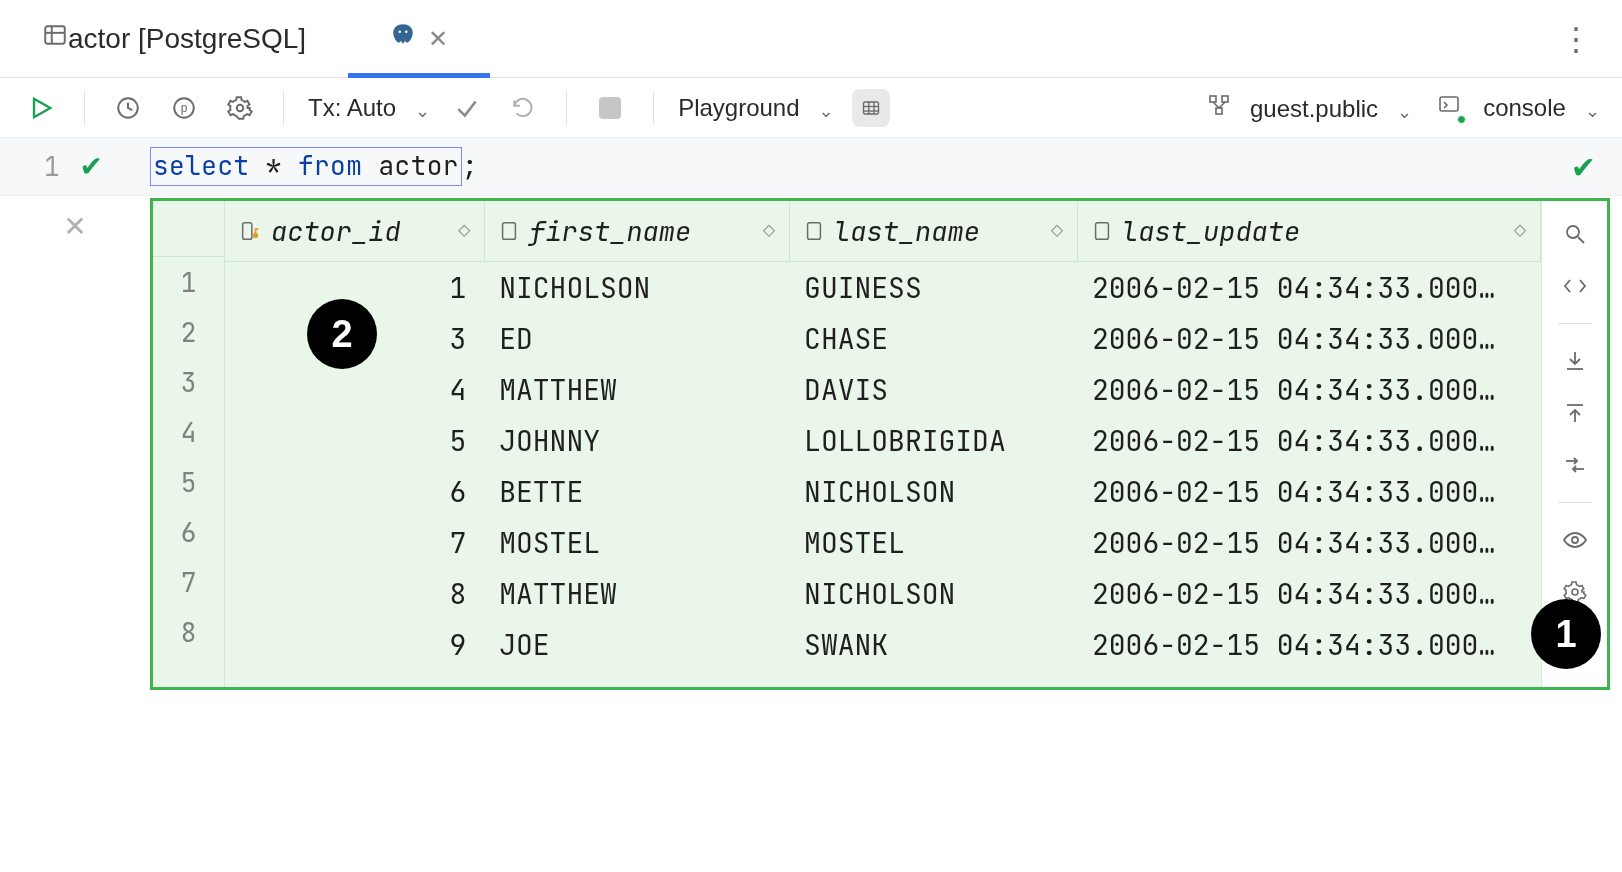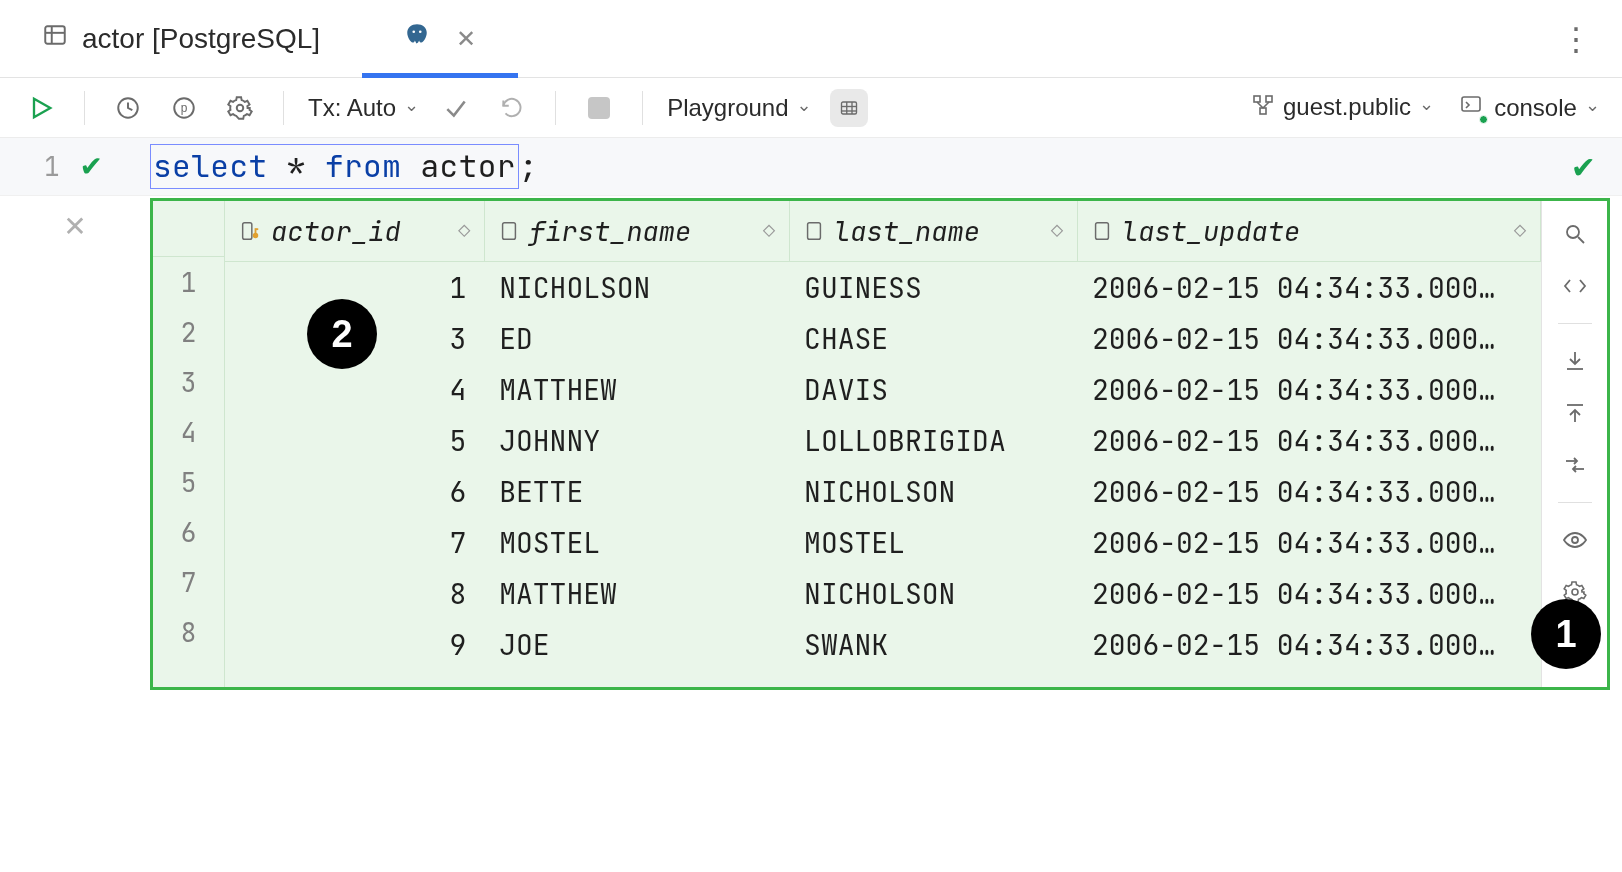--- a/index.html
+++ b/index.html
@@ -1,43 +1,43 @@
 <!DOCTYPE html>
 <html><head>
 <meta charset="utf-8">
 <style>
   * { box-sizing: border-box; margin: 0; padding: 0; }
   html, body { width: 1622px; height: 872px; font-family: -apple-system, BlinkMacSystemFont, "Segoe UI", sans-serif; background: #fff; color: #1f1f1f; overflow: hidden; }
   .mono { font-family: "JetBrains Mono", ui-monospace, SFMono-Regular, Menlo, Consolas, monospace; }
 
   
   .tabbar { display: flex; align-items: center; height: 78px; border-bottom: 1px solid #e3e3e3; position: relative; }
-  .tab { display: flex; align-items: center; gap: 14px; padding: 0 42px; height: 100%; font-size: 28px; color: #2b2b2b; cursor: pointer; position: relative; }
+  .tab { display: flex; align-items: center; padding: 0 42px; height: 100%; font-size: 28px; color: #2b2b2b; cursor: pointer; position: relative; }
   .tab.active::after { content: ""; position: absolute; left: 0; right: 0; bottom: -1px; height: 5px; background: #3574f0; }
   .tab .close-x { font-size: 24px; color: #8a8a8a; margin-left: 12px; }
   .tabbar .moremenu { position: absolute; right: 28px; top: 50%; transform: translateY(-50%); color: #6b6b6b; font-size: 32px; letter-spacing: 2px; }
 
   
   .toolbar { display: flex; align-items: center; height: 60px; border-bottom: 1px solid #ececec; padding: 0 22px; gap: 18px; font-size: 24px; color: #2b2b2b; }
   .toolbar .sep { width: 1px; height: 34px; background: #e0e0e0; margin: 0 6px; }
   .tb-btn { display: inline-flex; align-items: center; justify-content: center; width: 38px; height: 38px; border-radius: 6px; color: #6b6b6b; }
   .tb-btn.green svg { stroke: #1aa150; }
   .tb-check svg { stroke: #8a8a8a; }
   .tb-stop { width: 22px; height: 22px; border-radius: 4px; background: #c6c6c6; }
   .tb-grid { background: #e9e9e9; border-radius: 8px; padding: 6px 10px; }
-  .txdrop, .pgdrop { display: inline-flex; align-items: flex-start; gap: 8px; }
+  .txdrop, .pgdrop { display: inline-flex; align-items: flex-end; gap: 19px; }
   .chev { font-size: 18px; color: #6b6b6b; }
   .right-tools { margin-left: auto; display: flex; align-items: center; gap: 26px; }
 
   
   .editor { display: flex; align-items: center; height: 58px; background: #f7f8fa; border-bottom: 1px solid #f0f0f0; position: relative; }
   .gutter { width: 150px; display: flex; align-items: center; justify-content: flex-start; gap: 20px; padding-left: 44px; font-size: 26px; color: #9a9a9a; }
   .gutter .ln { }
   .gutter .ok { color: #1aa150; font-size: 28px; }
-  .code { font-size: 31px; letter-spacing: 0.5px; }
+  .code { font-size: 26px; letter-spacing: 0.5px; }
   .sel { border: 1px solid #7a8cff; padding: 0 2px 2px 2px; display: inline-block; }
   .kw { color: #0a3fa6; }
   .editor .validate { position: absolute; right: 26px; top: 50%; transform: translateY(-50%); color: #1aa150; font-size: 30px; }
 
   
   .closerow { display: flex; align-items: flex-start; }
   .closerow .gutter2 { width: 150px; display: flex; justify-content: center; padding-top: 14px; }
   .closerow .gutter2 .x { font-size: 28px; color: #b0b0b0; }
 
   

